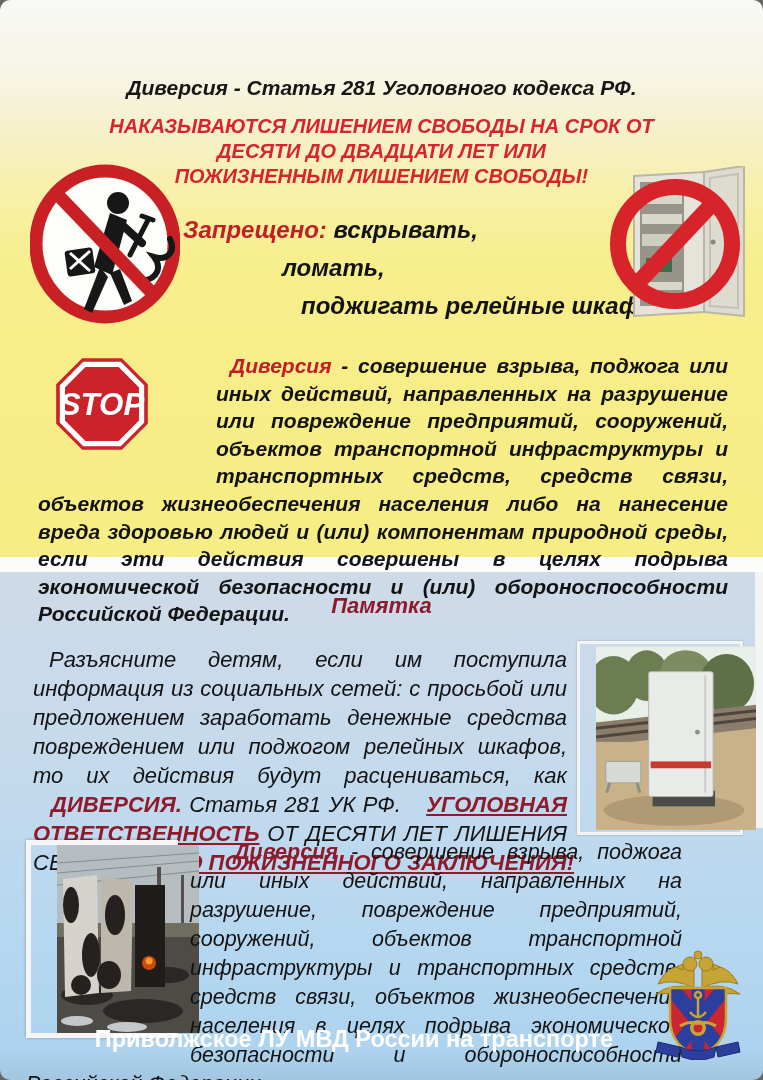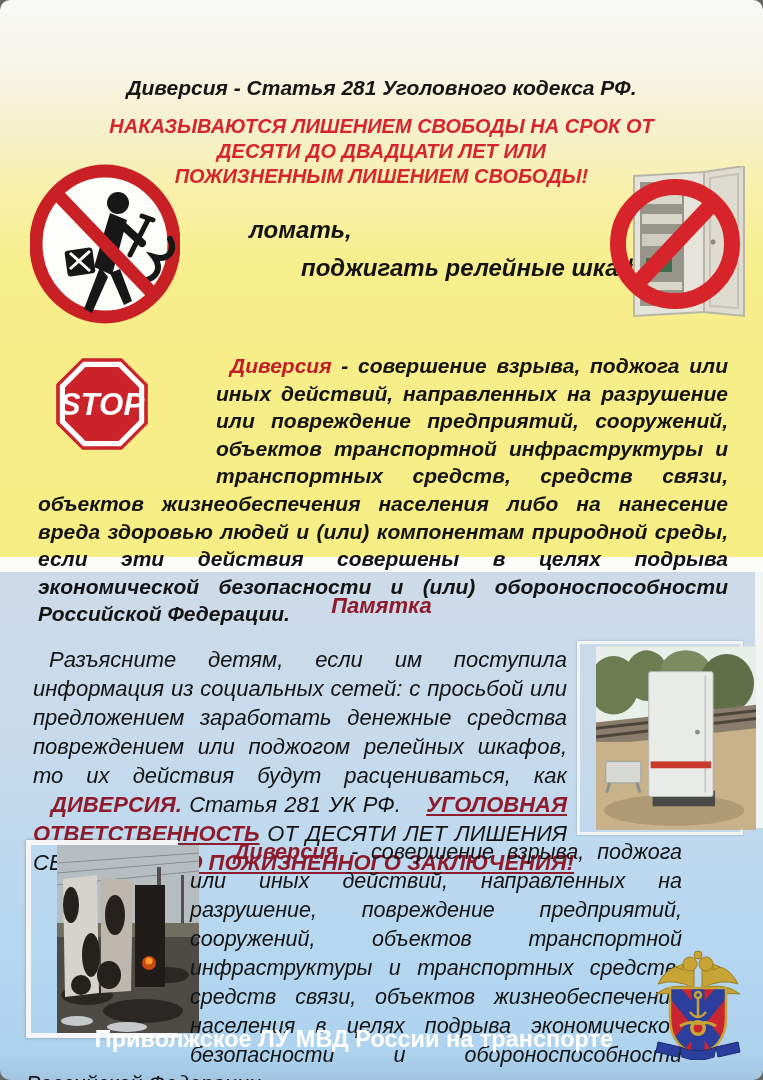--- a/index.html
+++ b/index.html
@@ -19,21 +19,21 @@
   .headline{position:absolute;left:0;top:114px;width:100%;text-align:center;
     font-size:20px;font-weight:bold;font-style:italic;color:#d6252c;
     line-height:1.24;white-space:pre-line;}
 
   .vandal-sign{position:absolute;left:30px;top:163px;width:150px;height:162px;}
   .cabinet-sign{position:absolute;left:592px;top:166px;width:166px;height:156px;}
 
   .prohibited{position:absolute;left:183px;top:211px;font-size:24px;font-weight:bold;
     font-style:italic;line-height:38px;}
   .prohibited .lbl{color:#c31e26;}
-  .prohibited .l2{margin-left:66px;}
+  .prohibited .l2{margin-left:99px;}
   .prohibited .l3{margin-left:118px;}
 
   .para1{position:absolute;left:38px;top:331px;width:690px;
     font-size:21px;font-weight:bold;font-style:italic;line-height:27.6px;
     text-align:justify;text-indent:14px;}
   .stop-float{float:left;width:178px;height:112px;text-decoration:underline;}
   .stop-float svg{margin:2px 0 0 14px;display:block;}
   .red-lead{color:#c31e26;}
 
   .memo-heading{position:absolute;left:0;top:593px;width:100%;text-align:center;
@@ -78,20 +78,21 @@
     <path d="M70,104 L54,146 L62,150 L78,114 Z" fill="#171717"></path>
     <path d="M80,110 L94,142 L102,138 L90,106 Z" fill="#171717"></path>
     <path d="M90,60 L112,80" stroke="#171717" stroke-width="8" stroke-linecap="round"></path>
     <path d="M118,57 L100,92" stroke="#171717" stroke-width="5" stroke-linecap="round"></path>
     <path d="M112,53 l11,4" stroke="#171717" stroke-width="5" stroke-linecap="round"></path>
     <path d="M112,118 c16,-2 20,-14 12,-24 c14,4 22,-6 16,-18" fill="none" stroke="#171717" stroke-width="6" stroke-linecap="round"></path>
     <line x1="28" y1="32" x2="124" y2="132" stroke="#c92026" stroke-width="13"></line>
   </svg>
 
   <div class="prohibited">
+    <div><span class="lbl">Запрещено:</span><span> вскрывать,</span></div>
     <div class="l2">ломать,</div>
     <div class="l3">поджигать релейные шкафы</div>
   </div>
 
   <svg class="cabinet-sign" viewBox="0 0 166 156">
     <path d="M42,10 L112,6 L112,146 L42,150 Z" fill="#e6e4da" stroke="#b9b6a8" stroke-width="2"></path>
     <rect x="48" y="16" width="44" height="124" fill="#97948a"></rect>
     <rect x="50" y="28" width="40" height="10" fill="#d9d6ca"></rect>
     <rect x="50" y="48" width="40" height="10" fill="#d9d6ca"></rect>
     <rect x="50" y="68" width="40" height="12" fill="#cfccc0"></rect>

